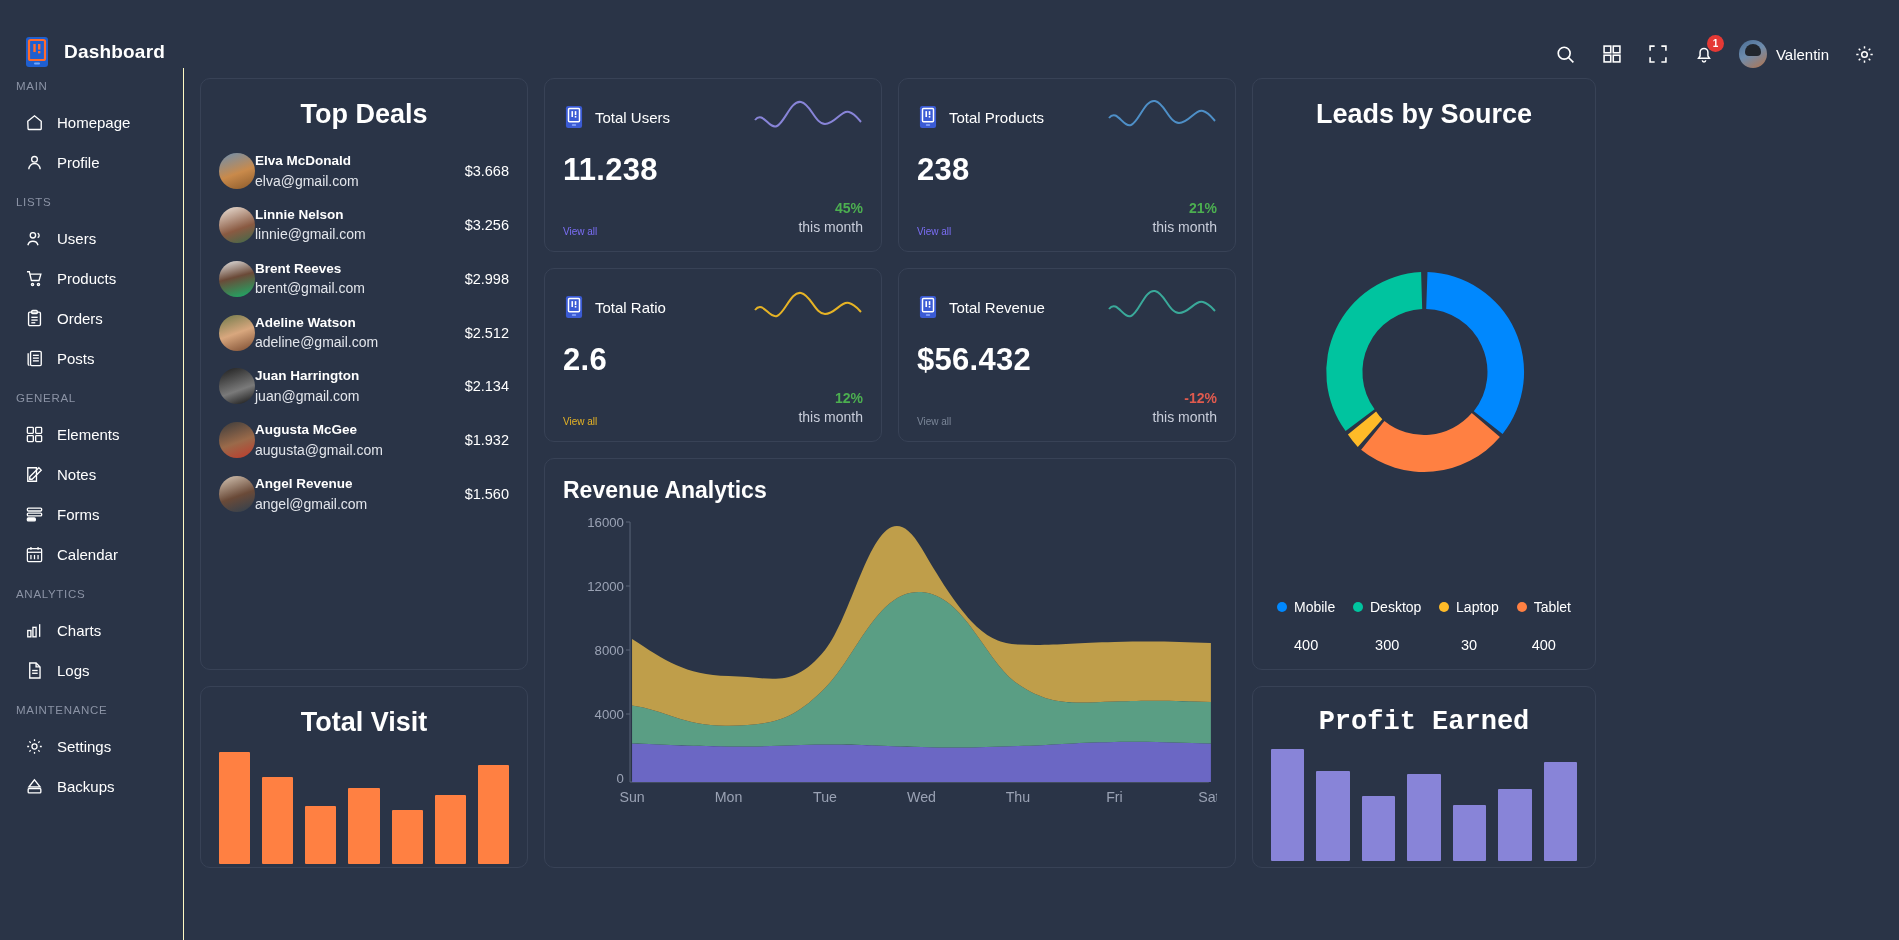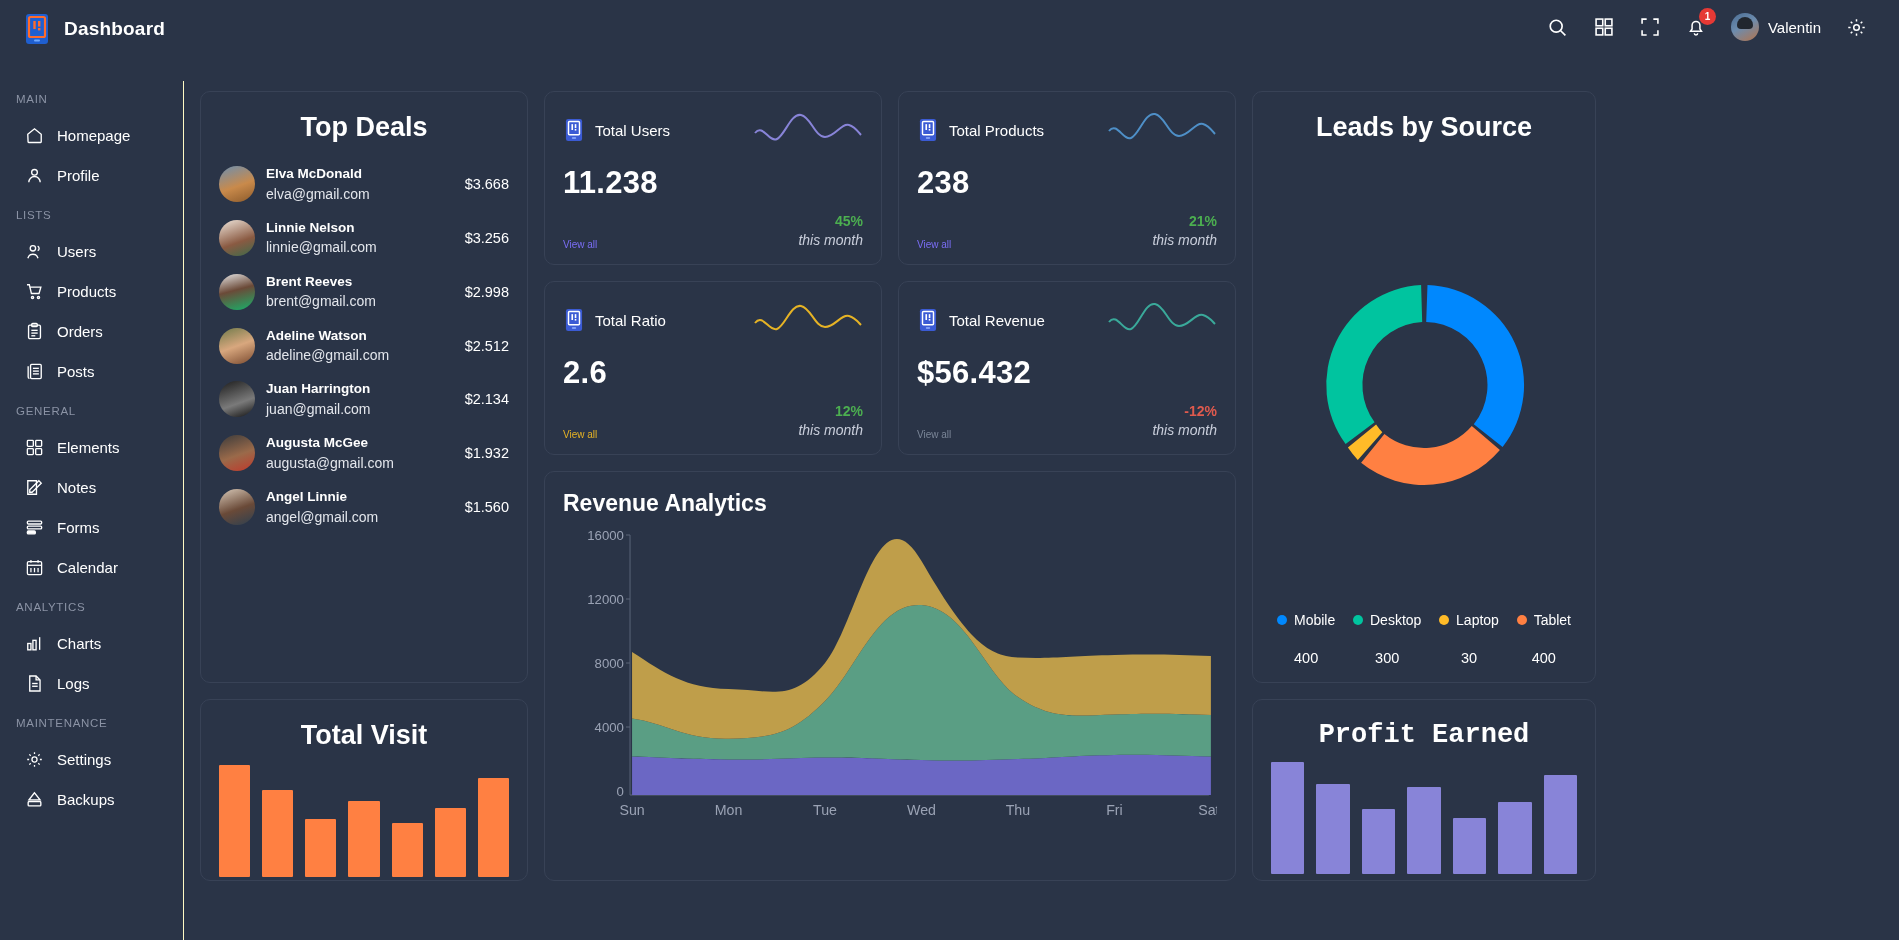--- a/index.html
+++ b/index.html
@@ -8,24 +8,23 @@
     background: #2a3447;
     font-family: "Liberation Sans", sans-serif;
     color: #ffffff;
     overflow: hidden;
   }
   #app { display: flex; flex-direction: column; width: 1899px; height: 940px; }
 
   
   .navbar {
     height: 68px; flex: 0 0 68px;
-    display: flex; align-items: flex-start;
-    padding: 0 28px 0 22px;
+    display: flex; align-items: flex-end;
+    padding: 0 20px 0 22px;
     background: #2a3447;
-    margin-top: 13px;
   }
   .brand { display: flex; align-items: center; gap: 12px; width: 200px; }
   .brand-logo { width: 30px; height: 32px; position: relative; }
   .brand-title { font-size: 19px; font-weight: bold; letter-spacing: .2px; }
   .nav-spacer { flex: 1; }
   .nav-icons { display: flex; align-items: center; gap: 24px; padding-right: 4px; }
   .nav-ic { width: 22px; height: 22px; display: flex; align-items: center; justify-content: center; cursor: pointer; position: relative; }
   .badge {
     position: absolute; top: -8px; right: -9px;
     background: #e53935; color: #fff;
@@ -82,21 +81,21 @@
     background: #2a3447;
     border: 1px solid #384256;
     border-radius: 10px;
     padding: 16px 18px;
     overflow: hidden;
   }
 
   
   .topdeals { grid-column: 1; grid-row: 1 / span 3; }
   .panel-h1 { font-size: 27px; font-weight: bold; margin: 4px 0 14px 0; text-align: center; }
-  .deal-row { display: flex; align-items: center; gap: 11px; padding: 7px 0; }
+  .deal-row { display: flex; align-items: center; gap: 0; padding: 7px 0; }
   .deal-av {
     width: 36px; height: 36px; border-radius: 50%; flex: 0 0 36px; overflow: hidden; position: relative;
   }
   .deal-info { flex: 1; min-width: 0; }
   .deal-name { font-size: 13.5px; font-weight: bold; line-height: 1.45; }
   .deal-mail { font-size: 14px; color: #e3e6ec; line-height: 1.45; }
   .deal-amt { font-size: 14.5px; white-space: nowrap; }
 
   
   .totalvisit { grid-column: 1; grid-row: 4; }
@@ -106,21 +105,21 @@
   
   .kpi { display: flex; flex-direction: column; justify-content: space-between; padding: 15px 18px 14px 18px; }
   .kpi-top { display: flex; align-items: center; justify-content: space-between; }
   .kpi-title { display: flex; align-items: center; gap: 10px; font-size: 15px; }
   .kpi-logo { width: 22px; height: 24px; flex: 0 0 22px; }
   .kpi-val { font-size: 31px; font-weight: bold; letter-spacing: .3px; }
   .kpi-bot { display: flex; align-items: flex-end; justify-content: space-between; }
   .kpi-link { font-size: 10px; cursor: pointer; text-align: right; }
   .kpi-stat { text-align: right; }
   .kpi-pct { font-size: 14px; font-weight: bold; line-height: 1.35; }
-  .kpi-sub { font-size: 14px; color: #c9cedb; line-height: 1.35; font-style: italic; }
+  .kpi-sub { font-size: 14px; color: #c9cedb; line-height: 1.35; }
   .spark { width: 110px; height: 46px; }
 
   
   .revenue { grid-column: 2 / span 2; grid-row: 3 / span 2; padding: 18px 18px 0 18px; }
   .rev-title { font-size: 23px; font-weight: bold; margin-bottom: 6px; }
 
   
   .leads { grid-column: 4; grid-row: 1 / span 3; display: flex; flex-direction: column; }
   .leads-legend { display: flex; justify-content: space-between; padding: 0 6px; margin-top: auto; }
   .lg-item { text-align: center; }
@@ -421,21 +420,21 @@
             <span class="deal-info">
               <span class="deal-name" style="display:block">Augusta McGee</span>
               <span class="deal-mail" style="display:block">augusta@gmail.com</span>
             </span>
             <span class="deal-amt">$1.932</span>
           </div>
 
           <div class="deal-row">
             <span class="deal-av" style="background:linear-gradient(160deg,#d8c9b8,#6a4a38 55%,#2e4050)"></span>
             <span class="deal-info">
-              <span class="deal-name" style="display:block">Angel Linnie</span>
+              <span class="deal-name" style="display:block">Angel Revenue</span>
               <span class="deal-mail" style="display:block">angel@gmail.com</span>
             </span>
             <span class="deal-amt">$1.560</span>
           </div>
 
         </div>
       </div>
 
       <div class="box totalvisit">
         <div class="panel-h1" style="margin-bottom:6px">Total Visit</div>

